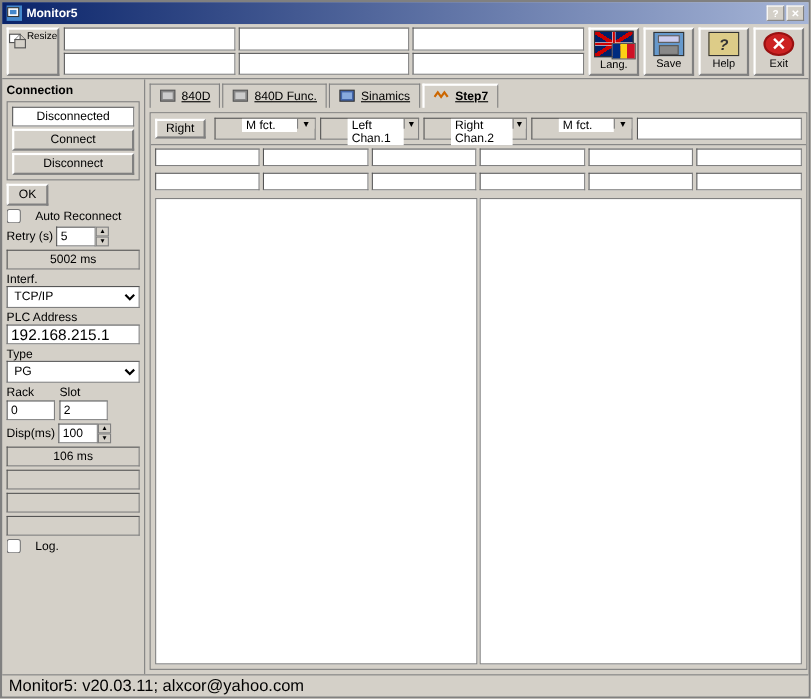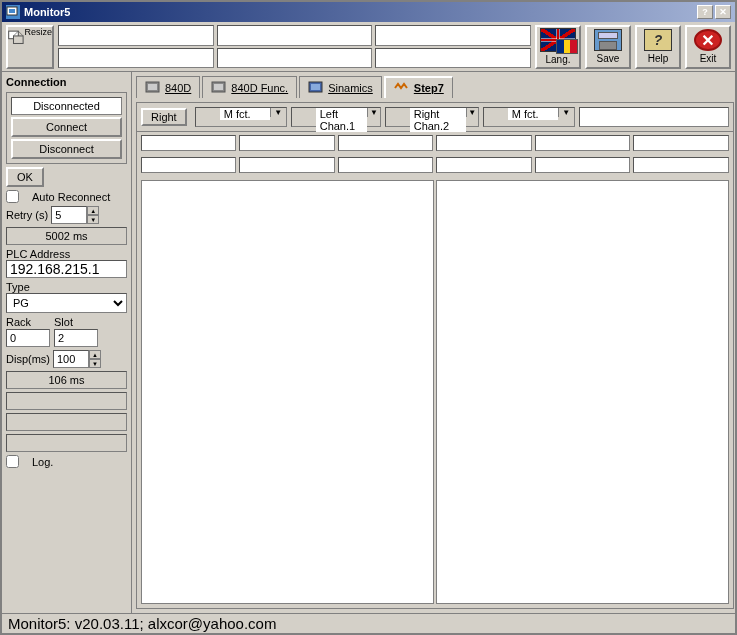--- a/index.html
+++ b/index.html
@@ -532,20 +532,28 @@
           <input class="spinner-field" type="text" value="5" style="">
           <div class="spinner-arrows">
             <div class="spinner-arrow">▲</div>
             <div class="spinner-arrow">▼</div>
           </div>
         </div>
       </div>
 
       <div class="ms-label">5002 ms</div>
 
+      <div>
+        <div class="row-label">Interf.</div>
+        <select class="select-input">
+          <option>TCP/IP</option>
+          <option>MPI</option>
+          <option>Profibus</option>
+        </select>
+      </div>
 
       <div>
         <div class="row-label">PLC Address</div>
         <input class="full-text-input" type="text" value="192.168.215.1" style="">
       </div>
 
       <div>
         <div class="row-label">Type</div>
         <select class="select-input">
           <option>PG</option>

